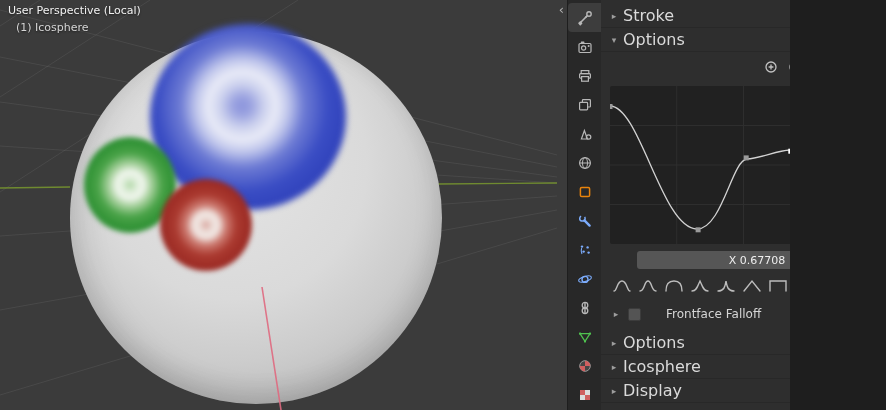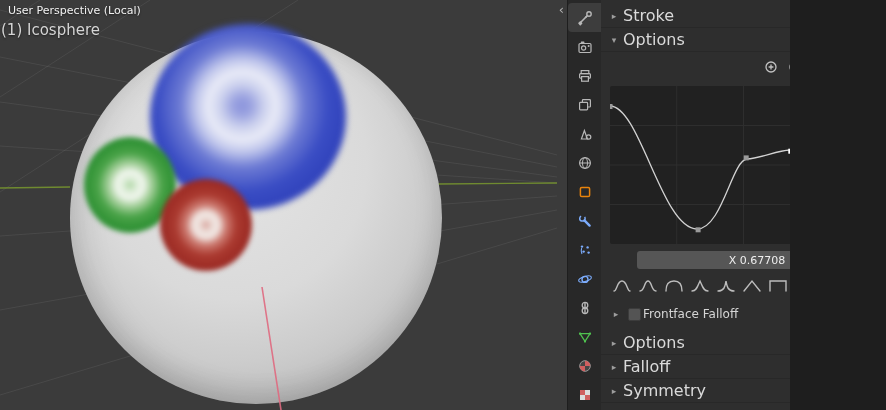--- a/index.html
+++ b/index.html
@@ -12,21 +12,21 @@
           background:radial-gradient(circle at 44% 36%, #e4e4e4 0%, #dadada 42%, #cccccc 62%, #b5b5b5 84%, #a4a4a4 100%);
           box-shadow:inset 10px -6px 28px rgba(0,0,0,0.10), inset -6px -10px 24px rgba(0,0,0,0.08);}
   .blob{position:absolute;border-radius:50%;}
   .blob-blue{left:150px;top:24px;width:196px;height:186px;filter:blur(3px);
     background:radial-gradient(circle at 47% 44%, #8a93dc 0%, #9aa2e0 6%, #cdd2ee 15%, #e9ebf7 23%, #c2c8ec 31%, #6d7bd4 42%, #3a4dc4 58%, #2e40ba 74%, rgba(46,64,186,0.7) 86%, rgba(46,64,186,0) 100%);}
   .blob-green{left:84px;top:137px;width:92px;height:96px;filter:blur(2.5px);
     background:radial-gradient(circle, #aed6a4 0%, #ddedd8 10%, #f1f6ee 20%, #a6d09c 32%, #4aa348 48%, #2f9134 66%, rgba(47,145,52,0.75) 83%, rgba(47,145,52,0) 100%);}
   .blob-red{left:160px;top:179px;width:92px;height:92px;filter:blur(2.5px);
     background:radial-gradient(circle, #d8a49c 0%, #ecdcd7 10%, #f1e8e4 19%, #cc7a70 31%, #ab3a30 47%, #9c2b24 66%, rgba(156,43,36,0.75) 83%, rgba(156,43,36,0) 100%);}
   .vp-label1{position:absolute;left:8px;top:4px;font-size:11px;color:#f2f2f2;text-shadow:0 1px 2px rgba(0,0,0,.5);}
-  .vp-label2{position:absolute;left:1px;top:21px;font-size:15px;color:#d5d5d5;text-shadow:0 1px 2px rgba(0,0,0,.5);}
+  .vp-label2{position:absolute;left:16px;top:21px;font-size:11px;color:#d5d5d5;text-shadow:0 1px 2px rgba(0,0,0,.5);}
   .collapse-btn{position:absolute;right:3px;top:3px;font-size:13px;line-height:14px;color:#b5b5b5;cursor:pointer;}
   
   .tabstrip{position:absolute;left:567px;top:0;width:34px;height:410px;background:#282828;
             border-left:1px solid #1e1e1e;box-sizing:border-box;padding-top:3px;}
   .tab{width:33px;height:29px;display:flex;align-items:center;justify-content:center;cursor:pointer;}
   .tab.active{background:#3d3d3d;border-radius:4px 0 0 4px;}
   
   .panel{position:absolute;left:601px;top:0;width:285px;height:410px;background:#2e2e2e;
          padding-top:4px;box-sizing:border-box;overflow:hidden;}
   .phdr{height:23px;display:flex;align-items:center;padding-left:7px;position:relative;
@@ -42,21 +42,21 @@
   .curve-canvas{display:block;background:#212121;border-radius:2px;}
   .fields{display:flex;gap:2px;margin-top:7px;}
   .field{flex:1;height:18px;background:#565656;font-size:11px;color:#eeeeee;display:flex;
          align-items:center;justify-content:center;cursor:pointer;}
   .field.left{border-radius:3px 0 0 3px;margin-left:27px;}
   .field.right{border-radius:0 3px 3px 0;}
   .presets{display:flex;gap:3px;margin-top:8px;}
   .preset-btn{width:23px;height:17px;display:flex;align-items:center;justify-content:center;cursor:pointer;border-radius:2px;}
   .frontface{display:flex;align-items:center;margin-top:13px;}
   .checkbox{width:13px;height:13px;background:#545454;border:1px solid #3c3c3c;border-radius:2px;margin-left:6px;box-sizing:border-box;cursor:pointer;}
-  .ff-label{font-size:12px;color:#d5d5d5;margin-left:2px;}
+  .ff-label{font-size:12px;color:#d5d5d5;margin-left:25px;}
 </style>
 </head>
 <body>
 
 <div class="screen">
 
   <div class="viewport">
     <svg class="vp-svg" width="567" height="410">
       <g stroke="rgba(255,255,255,0.07)" stroke-width="1">
         <line x1="0" y1="10" x2="557" y2="155"></line>
@@ -303,27 +303,27 @@
     </div>
 
     <div class="phdr">
       <span class="tri">▸</span>
       <span class="plabel">Options</span>
       <span class="grip"></span>
     </div>
 
     <div class="phdr">
       <span class="tri">▸</span>
-      <span class="plabel">Falloff</span>
+      <span class="plabel">Icosphere</span>
       <span class="grip"></span>
     </div>
 
     <div class="phdr">
       <span class="tri">▸</span>
-      <span class="plabel">Symmetry</span>
+      <span class="plabel">Display</span>
       <span class="grip"></span>
     </div>
 
     <div class="phdr">
       <span class="grip top"></span>
     </div>
 
   </div>
 </div>
 

